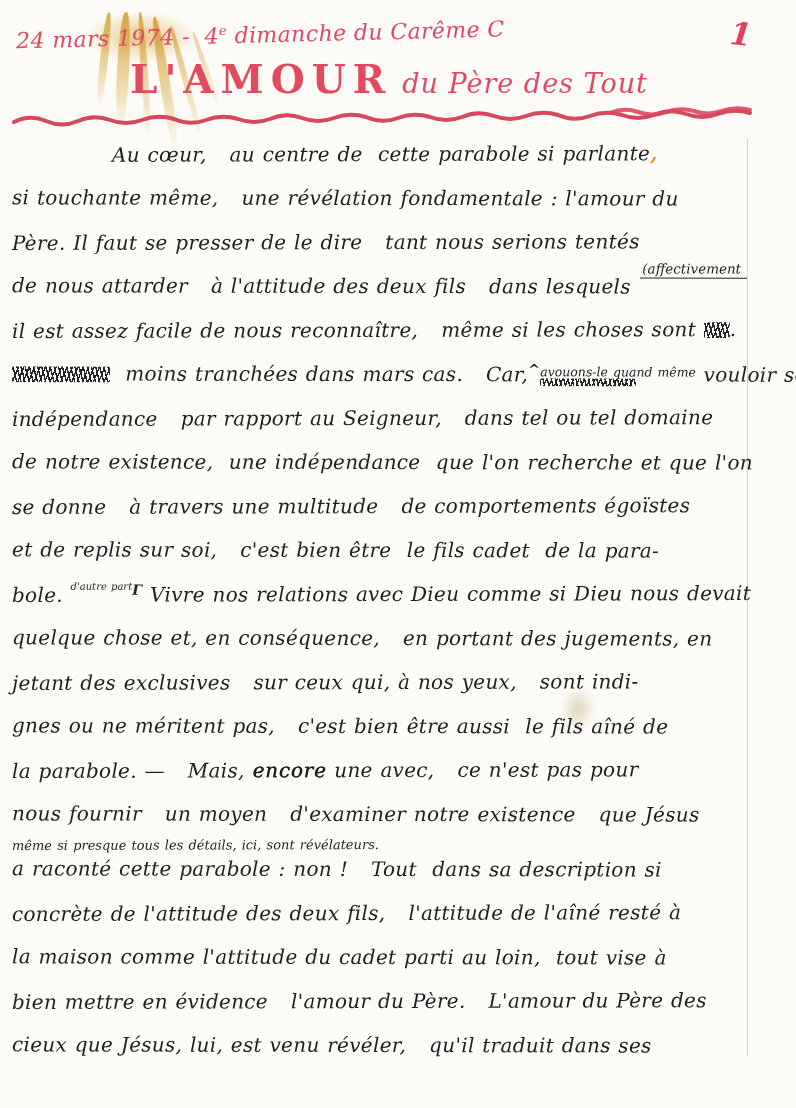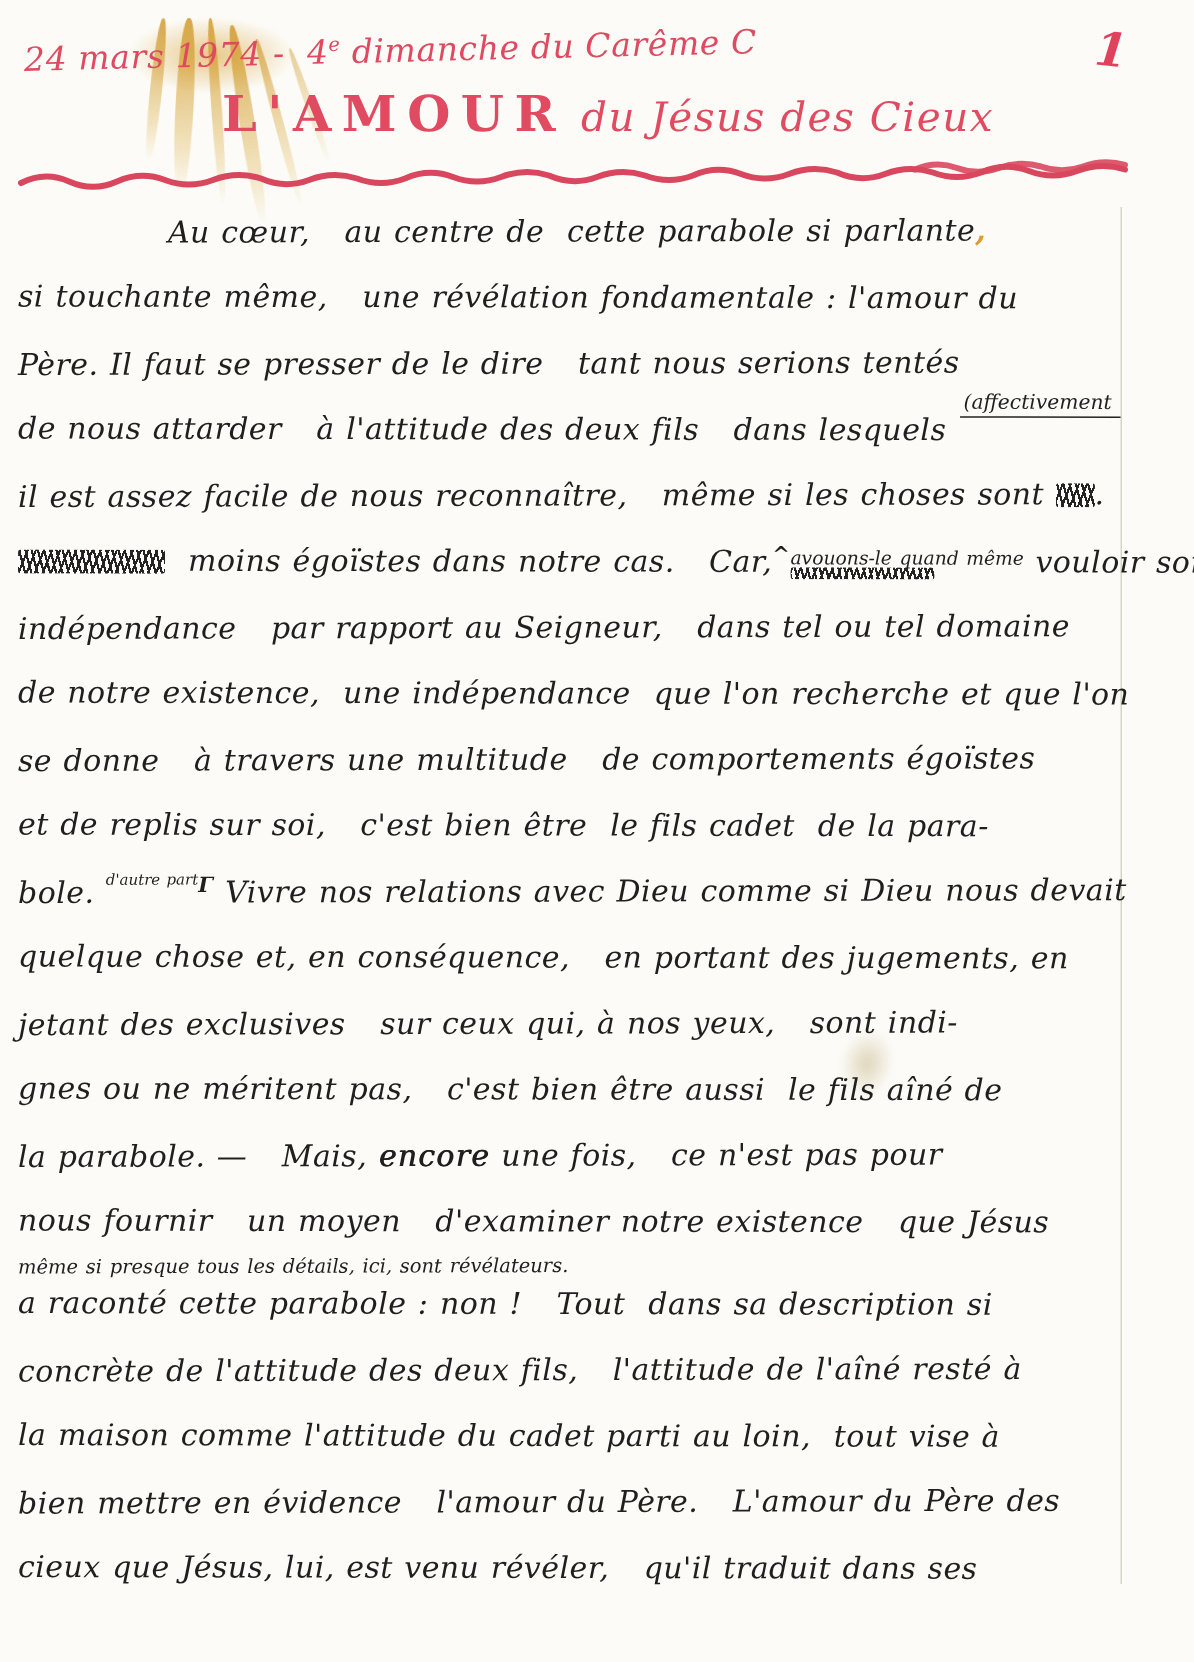--- a/index.html
+++ b/index.html
@@ -23,23 +23,22 @@
   .page-number{
     position:absolute;right:44px;top:16px;
     font-size:31px;font-weight:bold;color:#e0415c;
     transform:rotate(6deg);
   }
   .page-title{
     position:absolute;left:130px;top:56px;
     color:#e14b61;white-space:pre;
   }
   .title-caps{
-    font-size:33px;letter-spacing:7px;font-weight:600;
+    font-size:39px;letter-spacing:7px;font-weight:600;
     font-style:normal;
-    margin-left:18px;
   }
   .title-rest{font-size:27px;margin-left:10px;letter-spacing:1px;}
   .wavy-wrap{position:absolute;left:10px;top:104px;width:770px;height:30px;}
   
   .stain-blob{
     position:absolute;left:86px;top:12px;width:110px;height:50px;
     background:radial-gradient(ellipse at center, rgba(214,158,44,.55), rgba(214,158,44,0) 72%);
     filter:blur(1px);
   }
   .streak{
@@ -108,45 +107,45 @@
   <div class="streak s4"></div>
   <div class="streak s5"></div>
   <div class="streak s6"></div>
   <div class="smudge"></div>
   <div class="page-edge"></div>
 
   <div class="header-date"><span>24 mars 1974 -  </span><span>4</span><sup>e</sup><span> dimanche du Carême C</span></div>
 
   <div class="page-number">1</div>
 
-  <div class="page-title"><span class="title-caps">L'AMOUR</span><span class="title-rest">du Jésus des Cieux</span></div>
+  <div class="page-title"><span class="title-caps">L'AMOUR</span><span class="title-rest">du Père des Tout</span></div>
 
   <div class="wavy-wrap">
     <svg width="770" height="30" viewBox="0 0 770 30">
       <path d="M4 18 q 16 -8 32 -1 q 16 7 32 0 q 16 -7 32 -1 q 16 6 32 0 q 16 -6 32 -1 q 16 7 32 1 q 16 -6 32 -1 q 16 6 32 0 q 16 -7 32 -1 q 16 6 32 0 q 16 -6 32 -1 q 16 7 32 1 q 16 -6 32 -1 q 16 6 32 0 q 16 -7 32 -1 q 16 6 32 0 q 16 -6 32 -1 q 16 7 32 1 q 16 -6 32 -1 q 16 6 32 0 q 16 -7 32 -1 q 16 6 32 0 q 16 -6 32 -1" fill="none" stroke="#d8475e" stroke-width="4" stroke-linecap="round"></path>
       <path d="M600 9 q 14 -6 28 -1 q 14 5 28 0 q 14 -5 28 -1 q 14 5 28 0 q 14 -5 28 -1" fill="none" stroke="#d8475e" stroke-width="4" stroke-linecap="round" opacity="0.9"></path>
     </svg>
   </div>
 
   <div class="body-text">
       <div class="line" style="padding-left: 100px;"><span class="seg-text">Au cœur,   au centre de  cette parabole si parlante</span><span class="seg-mark">,</span></div>
       <div class="line"><span class="seg-text">si touchante même,   une révélation fondamentale : l'amour du</span></div>
       <div class="line"><span class="seg-text">Père. Il faut se presser de le dire   tant nous serions tentés</span></div>
       <div class="line"><span class="seg-text">de nous attarder   à l'attitude des deux fils   dans lesquels</span><span class="float-note">(affectivement</span></div>
       <div class="line"><span class="seg-text">il est assez facile de nous reconnaître,   même si les choses sont </span><span class="scribble" style="width: 26px;"></span><span class="seg-text">.</span></div>
-      <div class="line"><span class="scribble" style="width: 98px;"></span><span class="seg-text">  moins égoïstes dans notre cas.   Car,</span><span class="seg-caret">^</span><span class="seg-noteover"><span class="seg-note-inner">avouons-le quand même</span><span class="scribble" style="width: 96px;"></span></span><span class="seg-text"> vouloir son</span></div>
+      <div class="line"><span class="scribble" style="width: 98px;"></span><span class="seg-text">  moins tranchées dans mars cas.   Car,</span><span class="seg-caret">^</span><span class="seg-noteover"><span class="seg-note-inner">avouons-le quand même</span><span class="scribble" style="width: 96px;"></span></span><span class="seg-text"> vouloir son</span></div>
       <div class="line"><span class="seg-text">indépendance   par rapport au Seigneur,   dans tel ou tel domaine</span></div>
       <div class="line"><span class="seg-text">de notre existence,  une indépendance  que l'on recherche et que l'on</span></div>
       <div class="line"><span class="seg-text">se donne   à travers une multitude   de comportements égoïstes</span></div>
       <div class="line"><span class="seg-text">et de replis sur soi,   c'est bien être  le fils cadet  de la para-</span></div>
       <div class="line"><span class="seg-text">bole. </span><span class="seg-note">d'autre part</span><span class="seg-caret">Γ</span><span class="seg-text"> Vivre nos relations avec Dieu comme si Dieu nous devait</span></div>
       <div class="line"><span class="seg-text">quelque chose et, en conséquence,   en portant des jugements, en</span></div>
       <div class="line"><span class="seg-text">jetant des exclusives   sur ceux qui, à nos yeux,   sont indi-</span></div>
       <div class="line"><span class="seg-text">gnes ou ne méritent pas,   c'est bien être aussi  le fils aîné de</span></div>
-      <div class="line"><span class="seg-text">la parabole. —   Mais, </span><span class="seg-bold">encore</span><span class="seg-text"> une fois,   ce n'est pas pour</span></div>
+      <div class="line"><span class="seg-text">la parabole. —   Mais, </span><span class="seg-bold">encore</span><span class="seg-text"> une avec,   ce n'est pas pour</span></div>
       <div class="line"><span class="seg-text">nous fournir   un moyen   d'examiner notre existence   que Jésus</span></div>
       <div class="line interline"><span class="seg-text">même si presque tous les détails, ici, sont révélateurs.</span></div>
       <div class="line"><span class="seg-text">a raconté cette parabole : non !   Tout  dans sa description si</span></div>
       <div class="line"><span class="seg-text">concrète de l'attitude des deux fils,   l'attitude de l'aîné resté à</span></div>
       <div class="line"><span class="seg-text">la maison comme l'attitude du cadet parti au loin,  tout vise à</span></div>
       <div class="line"><span class="seg-text">bien mettre en évidence   l'amour du Père.   L'amour du Père des</span></div>
       <div class="line"><span class="seg-text">cieux que Jésus, lui, est venu révéler,   qu'il traduit dans ses</span></div>
     </div>
 
 </div>

